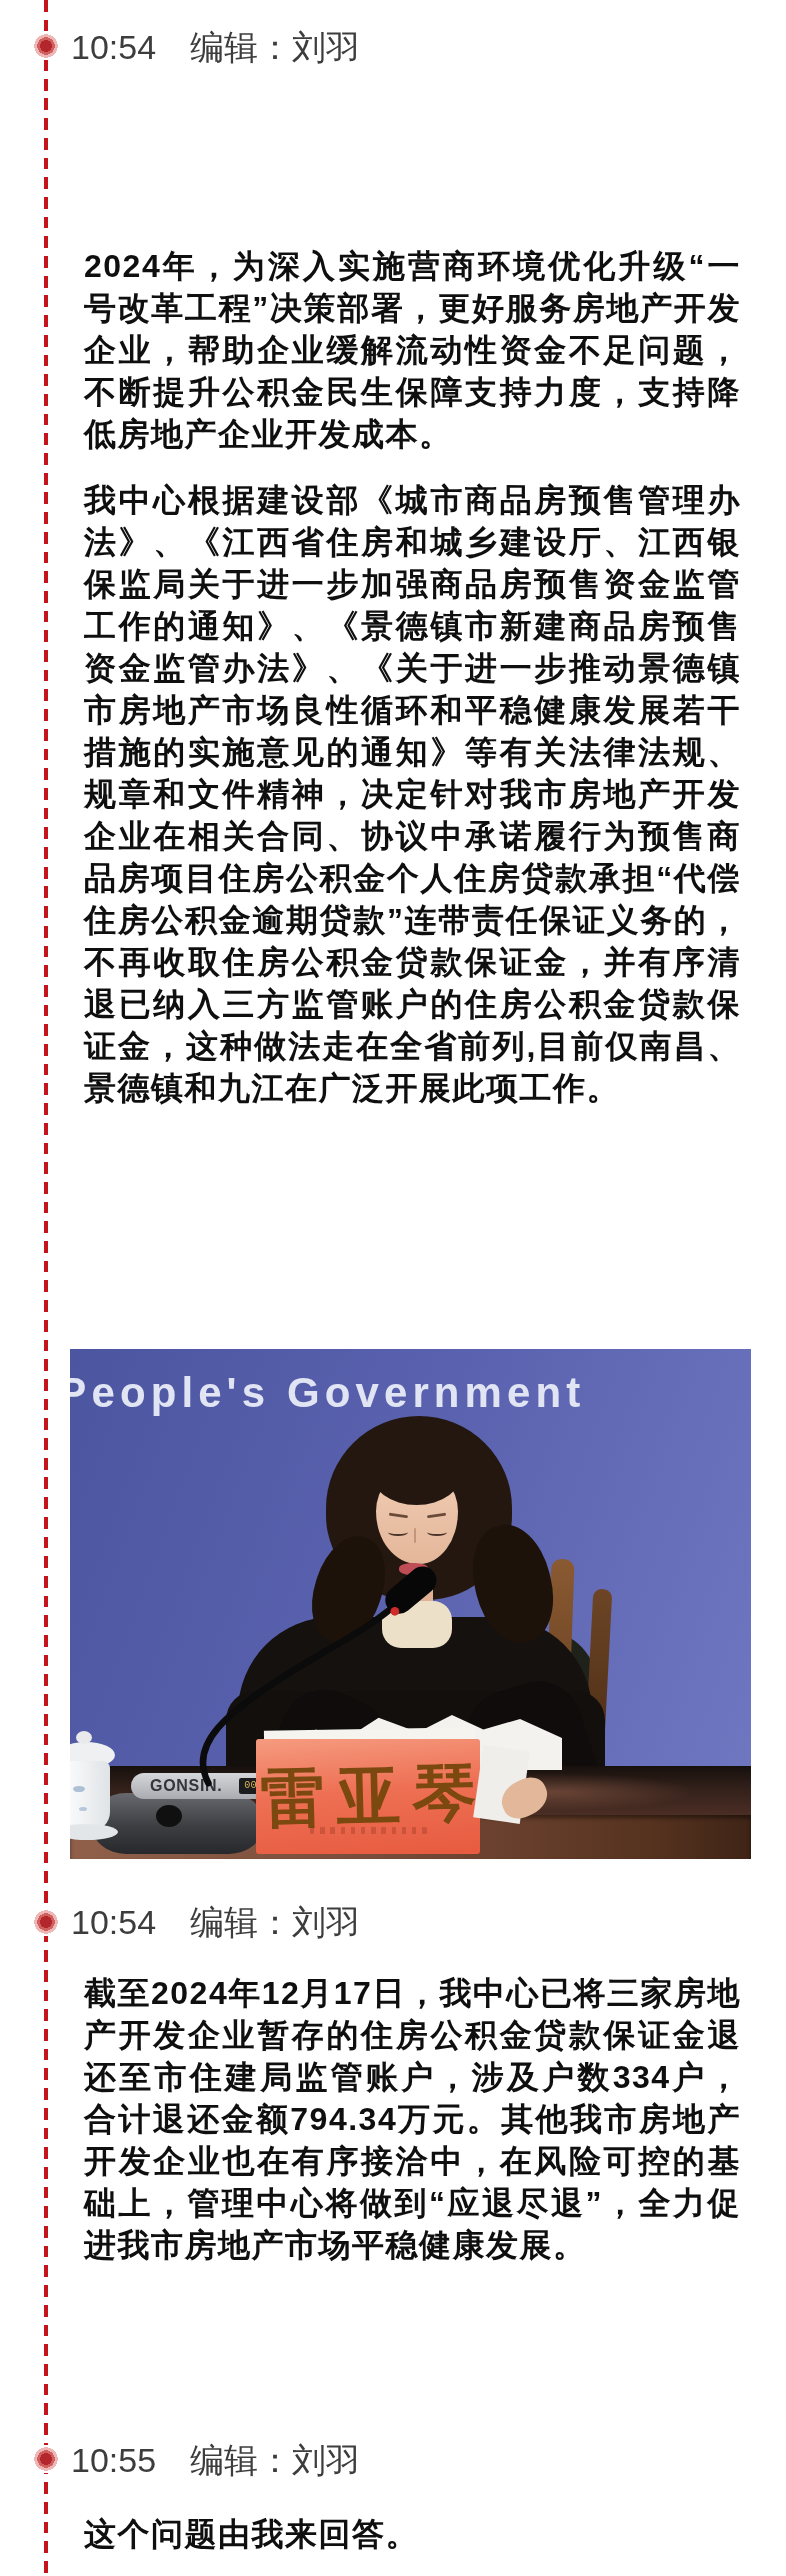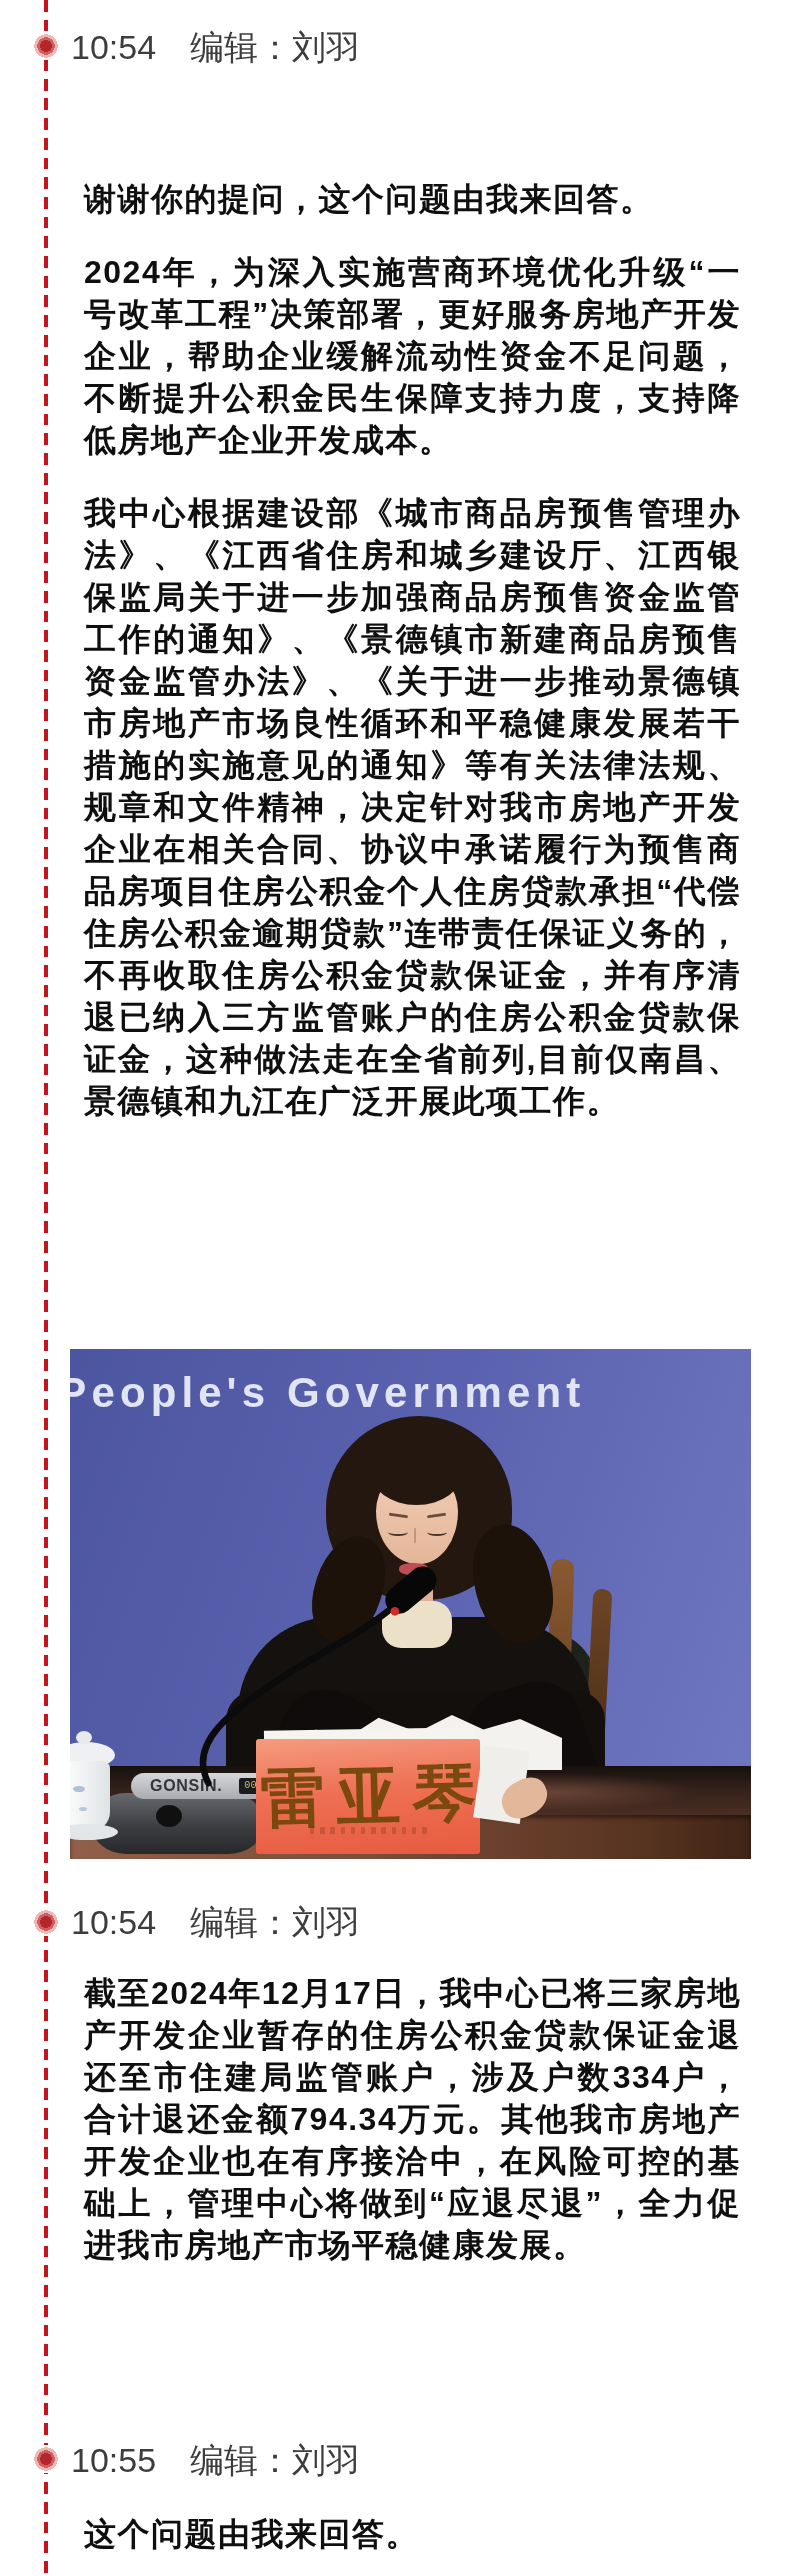--- a/index.html
+++ b/index.html
@@ -117,23 +117,22 @@
 
   <div class="rail"></div>
   <div class="dot" style="top:46px"></div>
   <div class="dot" style="top:1922px"></div>
   <div class="dot" style="top:2459px"></div>
 
   <div class="entry-header" style="top:25.5px">
     <span>10:54</span>
     <span>编辑：刘羽</span>
   </div>
-  <div class="para" style="top:178px">谢谢你的提问，这个问题由我来回答。</div>
-  <div class="para" style="top:251px">2024年，为深入实施营商环境优化升级“一号改革工程”决策部署，更好服务房地产开发企业，帮助企业缓解流动性资金不足问题，不断提升公积金民生保障支持力度，支持降低房地产企业开发成本。</div>
-  <div class="para" style="top:492px">我中心根据建设部《城市商品房预售管理办法》、《江西省住房和城乡建设厅、江西银保监局关于进一步加强商品房预售资金监管工作的通知》、《景德镇市新建商品房预售资金监管办法》、《关于进一步推动景德镇市房地产市场良性循环和平稳健康发展若干措施的实施意见的通知》等有关法律法规、规章和文件精神，决定针对我市房地产开发企业在相关合同、协议中承诺履行为预售商品房项目住房公积金个人住房贷款承担“代偿住房公积金逾期贷款”连带责任保证义务的，不再收取住房公积金贷款保证金，并有序清退已纳入三方监管账户的住房公积金贷款保证金，这种做法走在全省前列,目前仅南昌、景德镇和九江在广泛开展此项工作。</div>
+  <div class="para" style="top:245px">2024年，为深入实施营商环境优化升级“一号改革工程”决策部署，更好服务房地产开发企业，帮助企业缓解流动性资金不足问题，不断提升公积金民生保障支持力度，支持降低房地产企业开发成本。</div>
+  <div class="para" style="top:479px">我中心根据建设部《城市商品房预售管理办法》、《江西省住房和城乡建设厅、江西银保监局关于进一步加强商品房预售资金监管工作的通知》、《景德镇市新建商品房预售资金监管办法》、《关于进一步推动景德镇市房地产市场良性循环和平稳健康发展若干措施的实施意见的通知》等有关法律法规、规章和文件精神，决定针对我市房地产开发企业在相关合同、协议中承诺履行为预售商品房项目住房公积金个人住房贷款承担“代偿住房公积金逾期贷款”连带责任保证义务的，不再收取住房公积金贷款保证金，并有序清退已纳入三方监管账户的住房公积金贷款保证金，这种做法走在全省前列,目前仅南昌、景德镇和九江在广泛开展此项工作。</div>
 
   <div class="photo">
     <div class="backdrop"></div>
     <div class="gov-text">People's Government</div>
 
     <div class="chair-wing-left"></div>
     <div class="chair-wing-right"></div>
     <div class="chair-post-a"></div>
     <div class="chair-post-b"></div>
 

